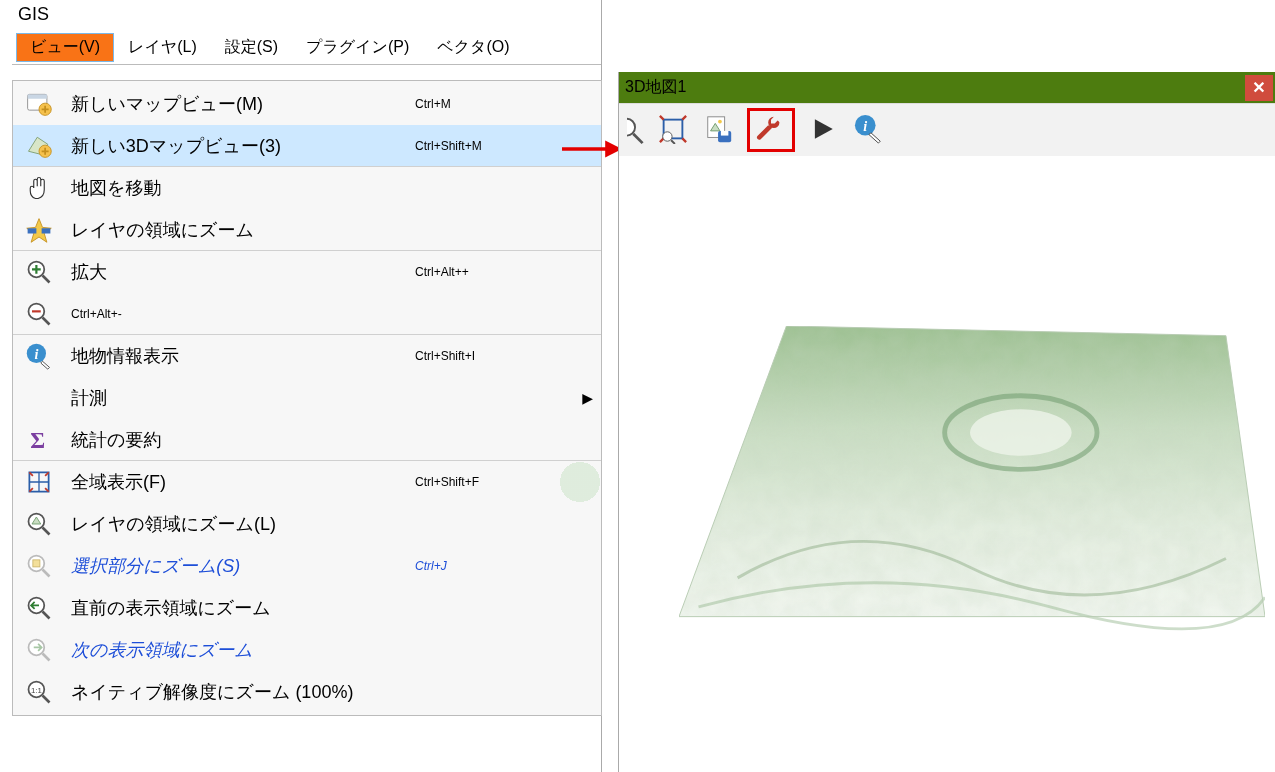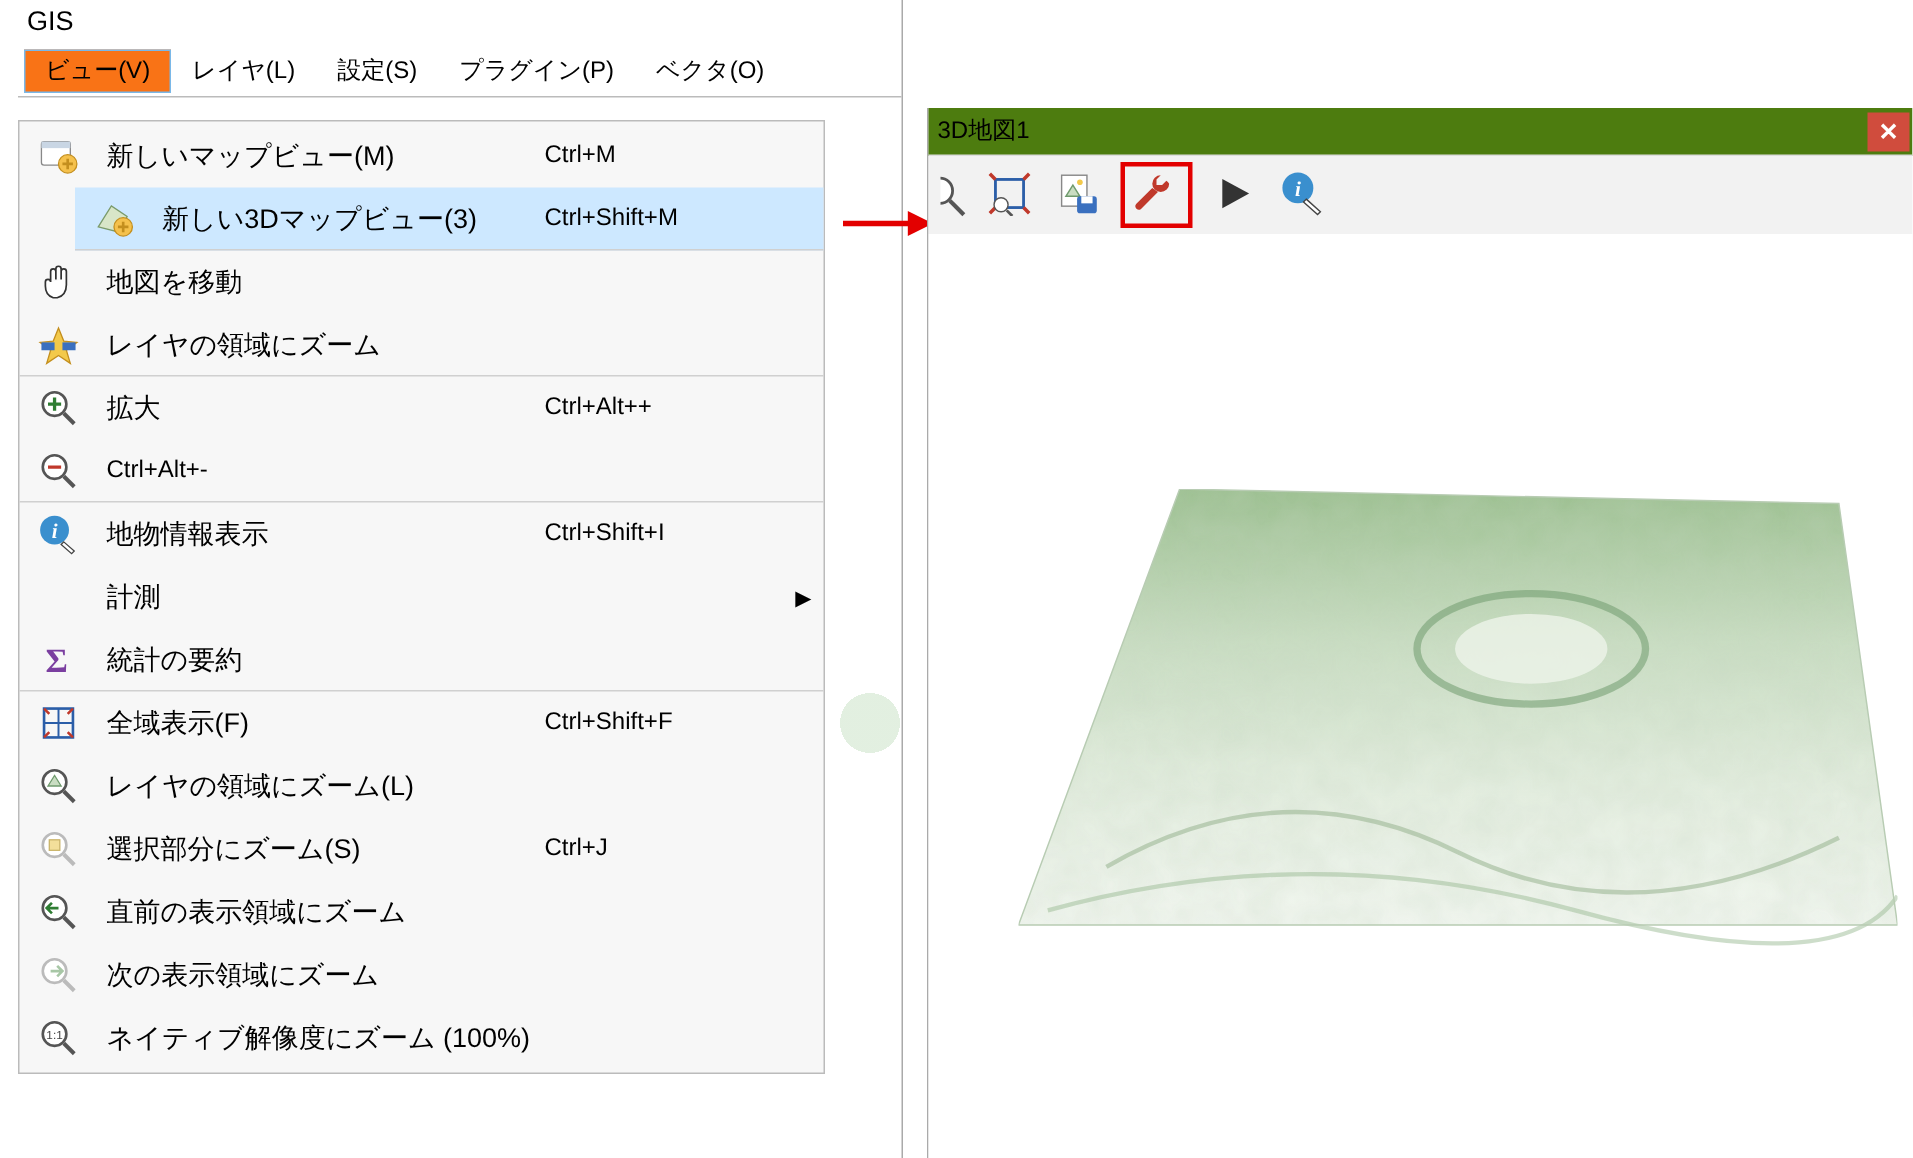--- a/index.html
+++ b/index.html
@@ -38,58 +38,58 @@
     cursor: default;
   }
   .menubar .menu-item.active {
     background: #f97316;
     border: 1px solid #7ab8e8;
     padding: 3px 13px;
   }
   .dropdown {
     position: absolute;
     left: 0; top: 80px;
-    width: 538px;
+    width: 590px;
     background: #f7f7f7;
     border: 1px solid #bbb;
     padding: 2px 0;
   }
   .dd-row {
     display: flex;
     align-items: center;
     height: 42px;
     padding: 0 8px 0 8px;
     cursor: default;
   }
   .dd-row.highlight {
     background: #cde8ff;
-    margin-left: 37px;
   }
   .dd-row.sep-after {
     border-bottom: 1px solid #d0d0d0;
   }
   .dd-row.disabled {
-    color: #000000;
+    color: #1d4ed8;
+    font-style: italic;
   }
   .dd-icon {
     width: 36px;
     height: 36px;
     flex: 0 0 36px;
     margin-right: 14px;
     display: flex;
     align-items: center;
     justify-content: center;
   }
   .dd-label {
     flex: 1;
     font-size: 18px;
   }
   .dd-shortcut {
     flex: 0 0 160px;
-    font-size: 16px;
+    font-size: 12px;
     text-align: left;
   }
   .dd-submenu {
     width: 18px;
     text-align: right;
     font-size: 14px;
   }
   .arrow-red {
     position: absolute;
     left: 562px;

